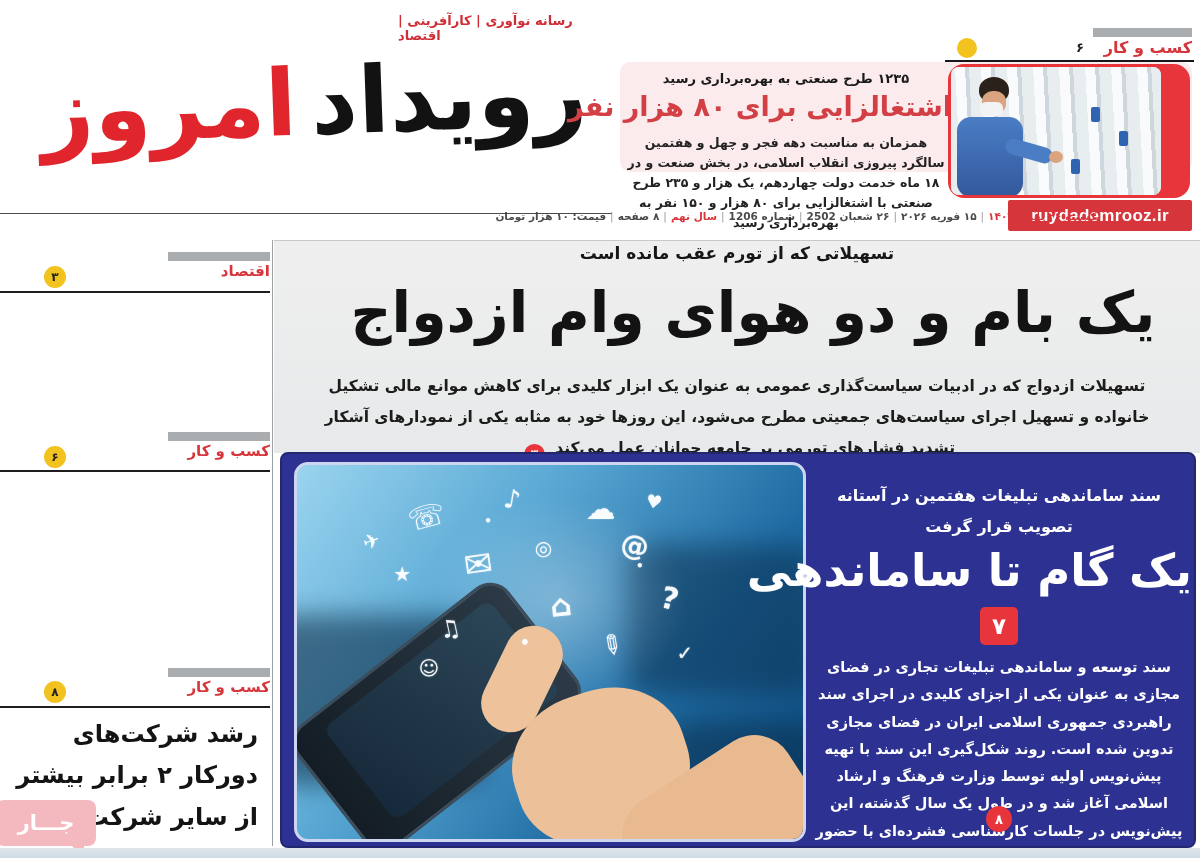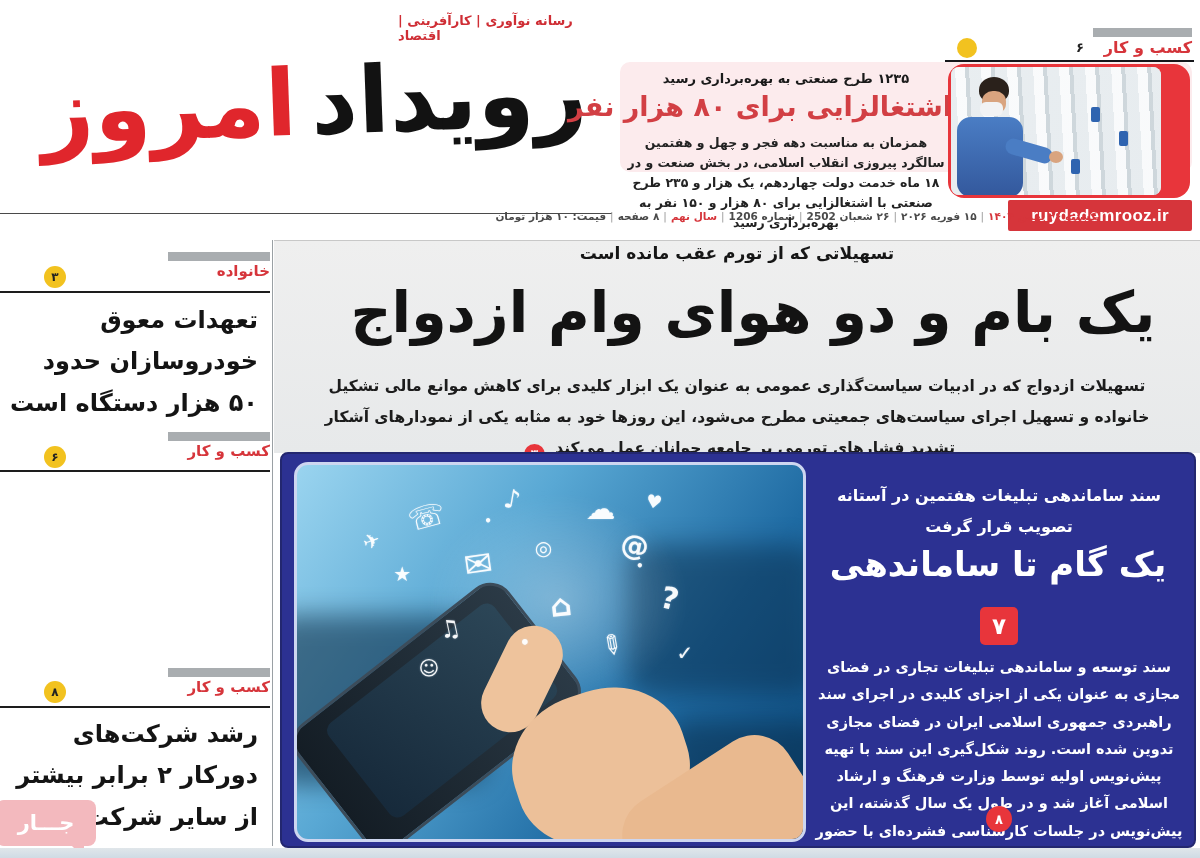--- a/index.html
+++ b/index.html
@@ -105,21 +105,21 @@
   .hd-palm{position:absolute;left:216px;top:226px;width:176px;height:152px;background:#ecc099;
            border-radius:45%;transform:rotate(-18deg);}
   .hd-wrist{position:absolute;left:330px;top:296px;width:190px;height:130px;background:#e9b98f;
             border-radius:40px;transform:rotate(-33deg);}
   .doodle-layer{position:absolute;left:0;top:0;width:100%;height:100%;}
   .doodle{position:absolute;color:rgba(255,255,255,.94);font-weight:bold;
           text-shadow:0 0 2px rgba(220,240,255,.5);}
 
   .f-kicker{position:absolute;left:530px;top:26px;width:374px;text-align:center;font-size:16px;
             font-weight:bold;color:#fff;line-height:1.95;}
-  .f-headline{position:absolute;left:522px;top:90px;width:388px;text-align:center;font-size:34px;
+  .f-headline{position:absolute;left:522px;top:90px;width:388px;text-align:center;font-size:45px;
               font-weight:bold;color:#fff;white-space:nowrap;}
   .f-square{position:absolute;left:698px;top:153px;width:38px;height:38px;background:#e8353b;border-radius:5px;
             color:#fff;display:flex;align-items:center;justify-content:center;font-size:23px;font-weight:bold;}
   .f-body{position:absolute;left:526px;top:200px;width:382px;text-align:center;font-size:14.5px;
           font-weight:bold;color:#fff;line-height:1.88;}
   .f-badge{position:absolute;left:704px;top:352px;width:26px;height:26px;border-radius:50%;background:#e8353b;
            color:#fff;display:flex;align-items:center;justify-content:center;font-size:13px;font-weight:bold;}
 
   .bottom-strip{left:0;top:848px;width:1200px;height:10px;background:linear-gradient(#e0e6ea,#cfdbe4);}
 </style>
@@ -185,24 +185,23 @@
     <div class="lead-headline rtl">یک بام و دو هوای وام ازدواج</div>
     <div class="lead-deck rtl">
       <span>تسهیلات ازدواج که در ادبیات سیاست‌گذاری عمومی به عنوان یک ابزار کلیدی برای کاهش موانع مالی تشکیل خانواده و تسهیل اجرای سیاست‌های جمعیتی مطرح می‌شود، این روزها خود به مثابه یکی از نمودارهای آشکار تشدید فشارهای تورمی بر جامعه جوانان عمل می‌کند</span>
       <span class="badge-circle">۳</span>
     </div>
   </div>
 
   <div class="abs sb-rule-v"></div>
 
   <div class="abs sb-bar" style="top:252px;"></div>
-  <div class="abs sb-label rtl" style="top:262px;">خانواده</div>
+  <div class="abs sb-label rtl" style="top:262px;">اقتصاد</div>
   <div class="abs sb-dot" style="top:266px;">۳</div>
   <div class="abs sb-rule" style="top:291px;"></div>
-  <div class="abs sb-head rtl" style="top:300px;">تعهدات معوق خودروسازان حدود ۵۰ هزار دستگاه است</div>
 
   <div class="abs sb-bar" style="top:432px;"></div>
   <div class="abs sb-label rtl" style="top:442px;">کسب و کار</div>
   <div class="abs sb-dot" style="top:446px;">۶</div>
   <div class="abs sb-rule" style="top:470px;"></div>
 
   <div class="abs sb-bar" style="top:668px;"></div>
   <div class="abs sb-label rtl" style="top:678px;">کسب و کار</div>
   <div class="abs sb-dot" style="top:681px;">۸</div>
   <div class="abs sb-rule" style="top:706px;"></div>

